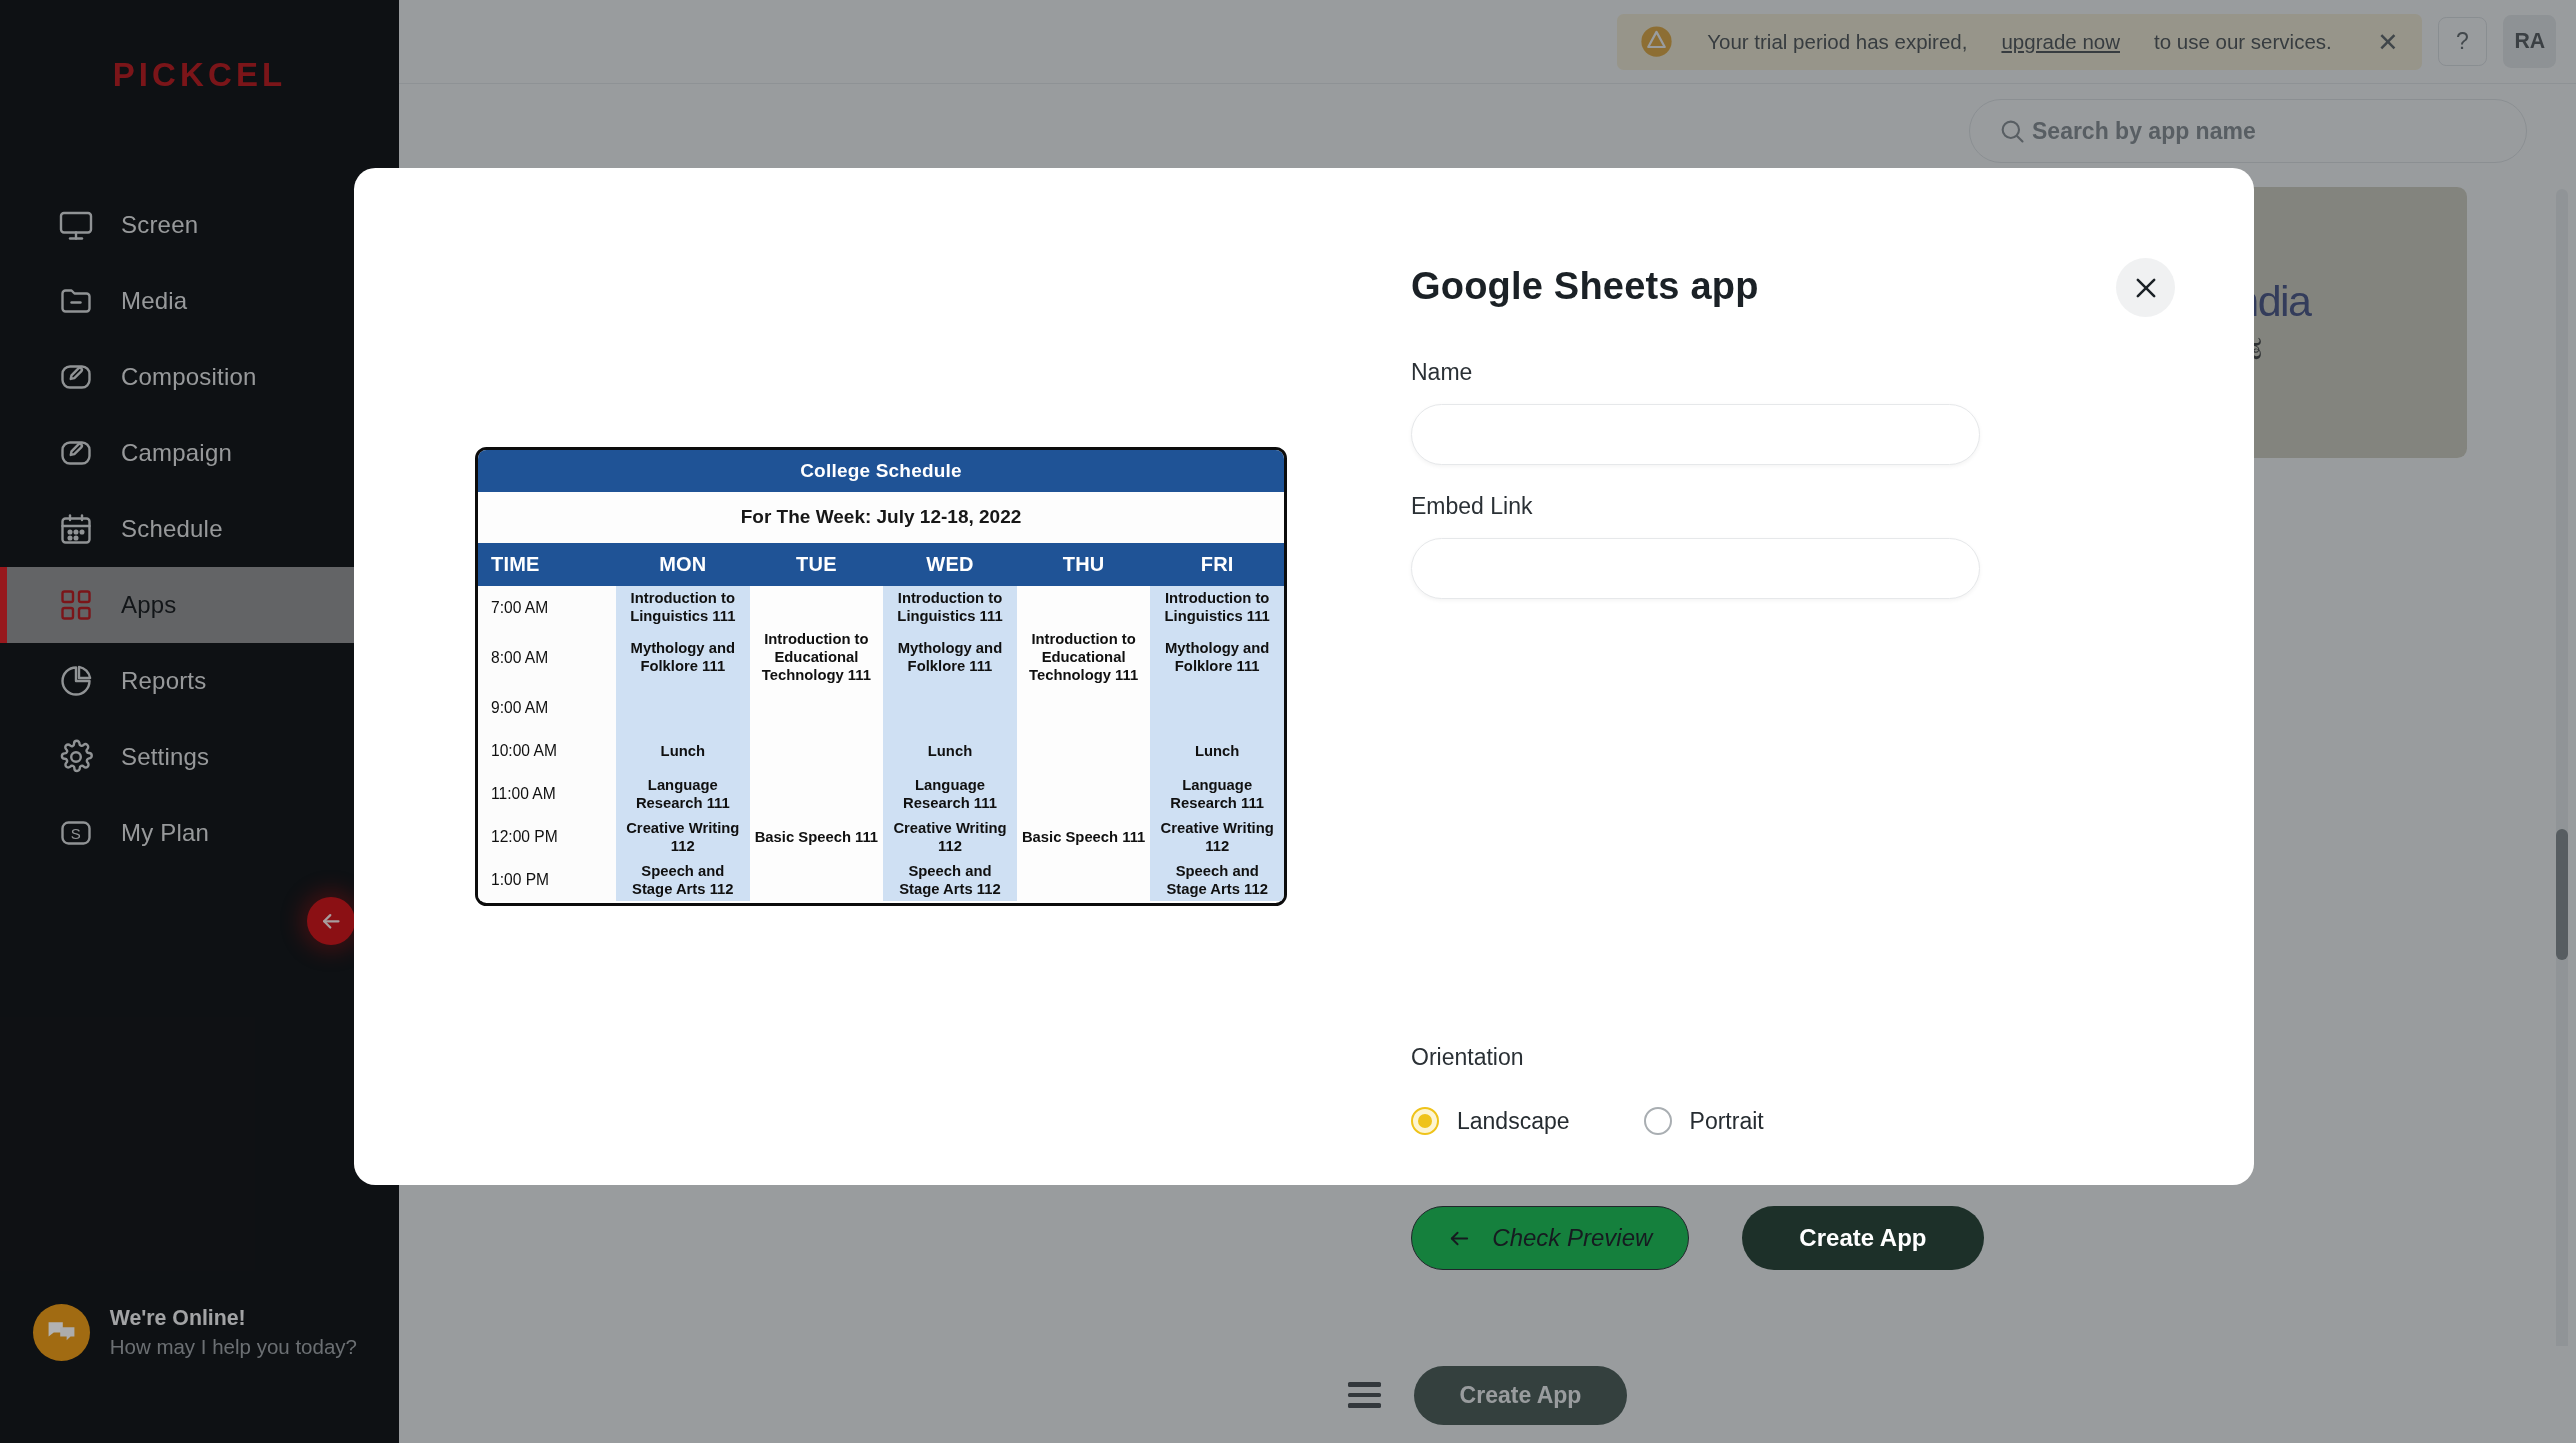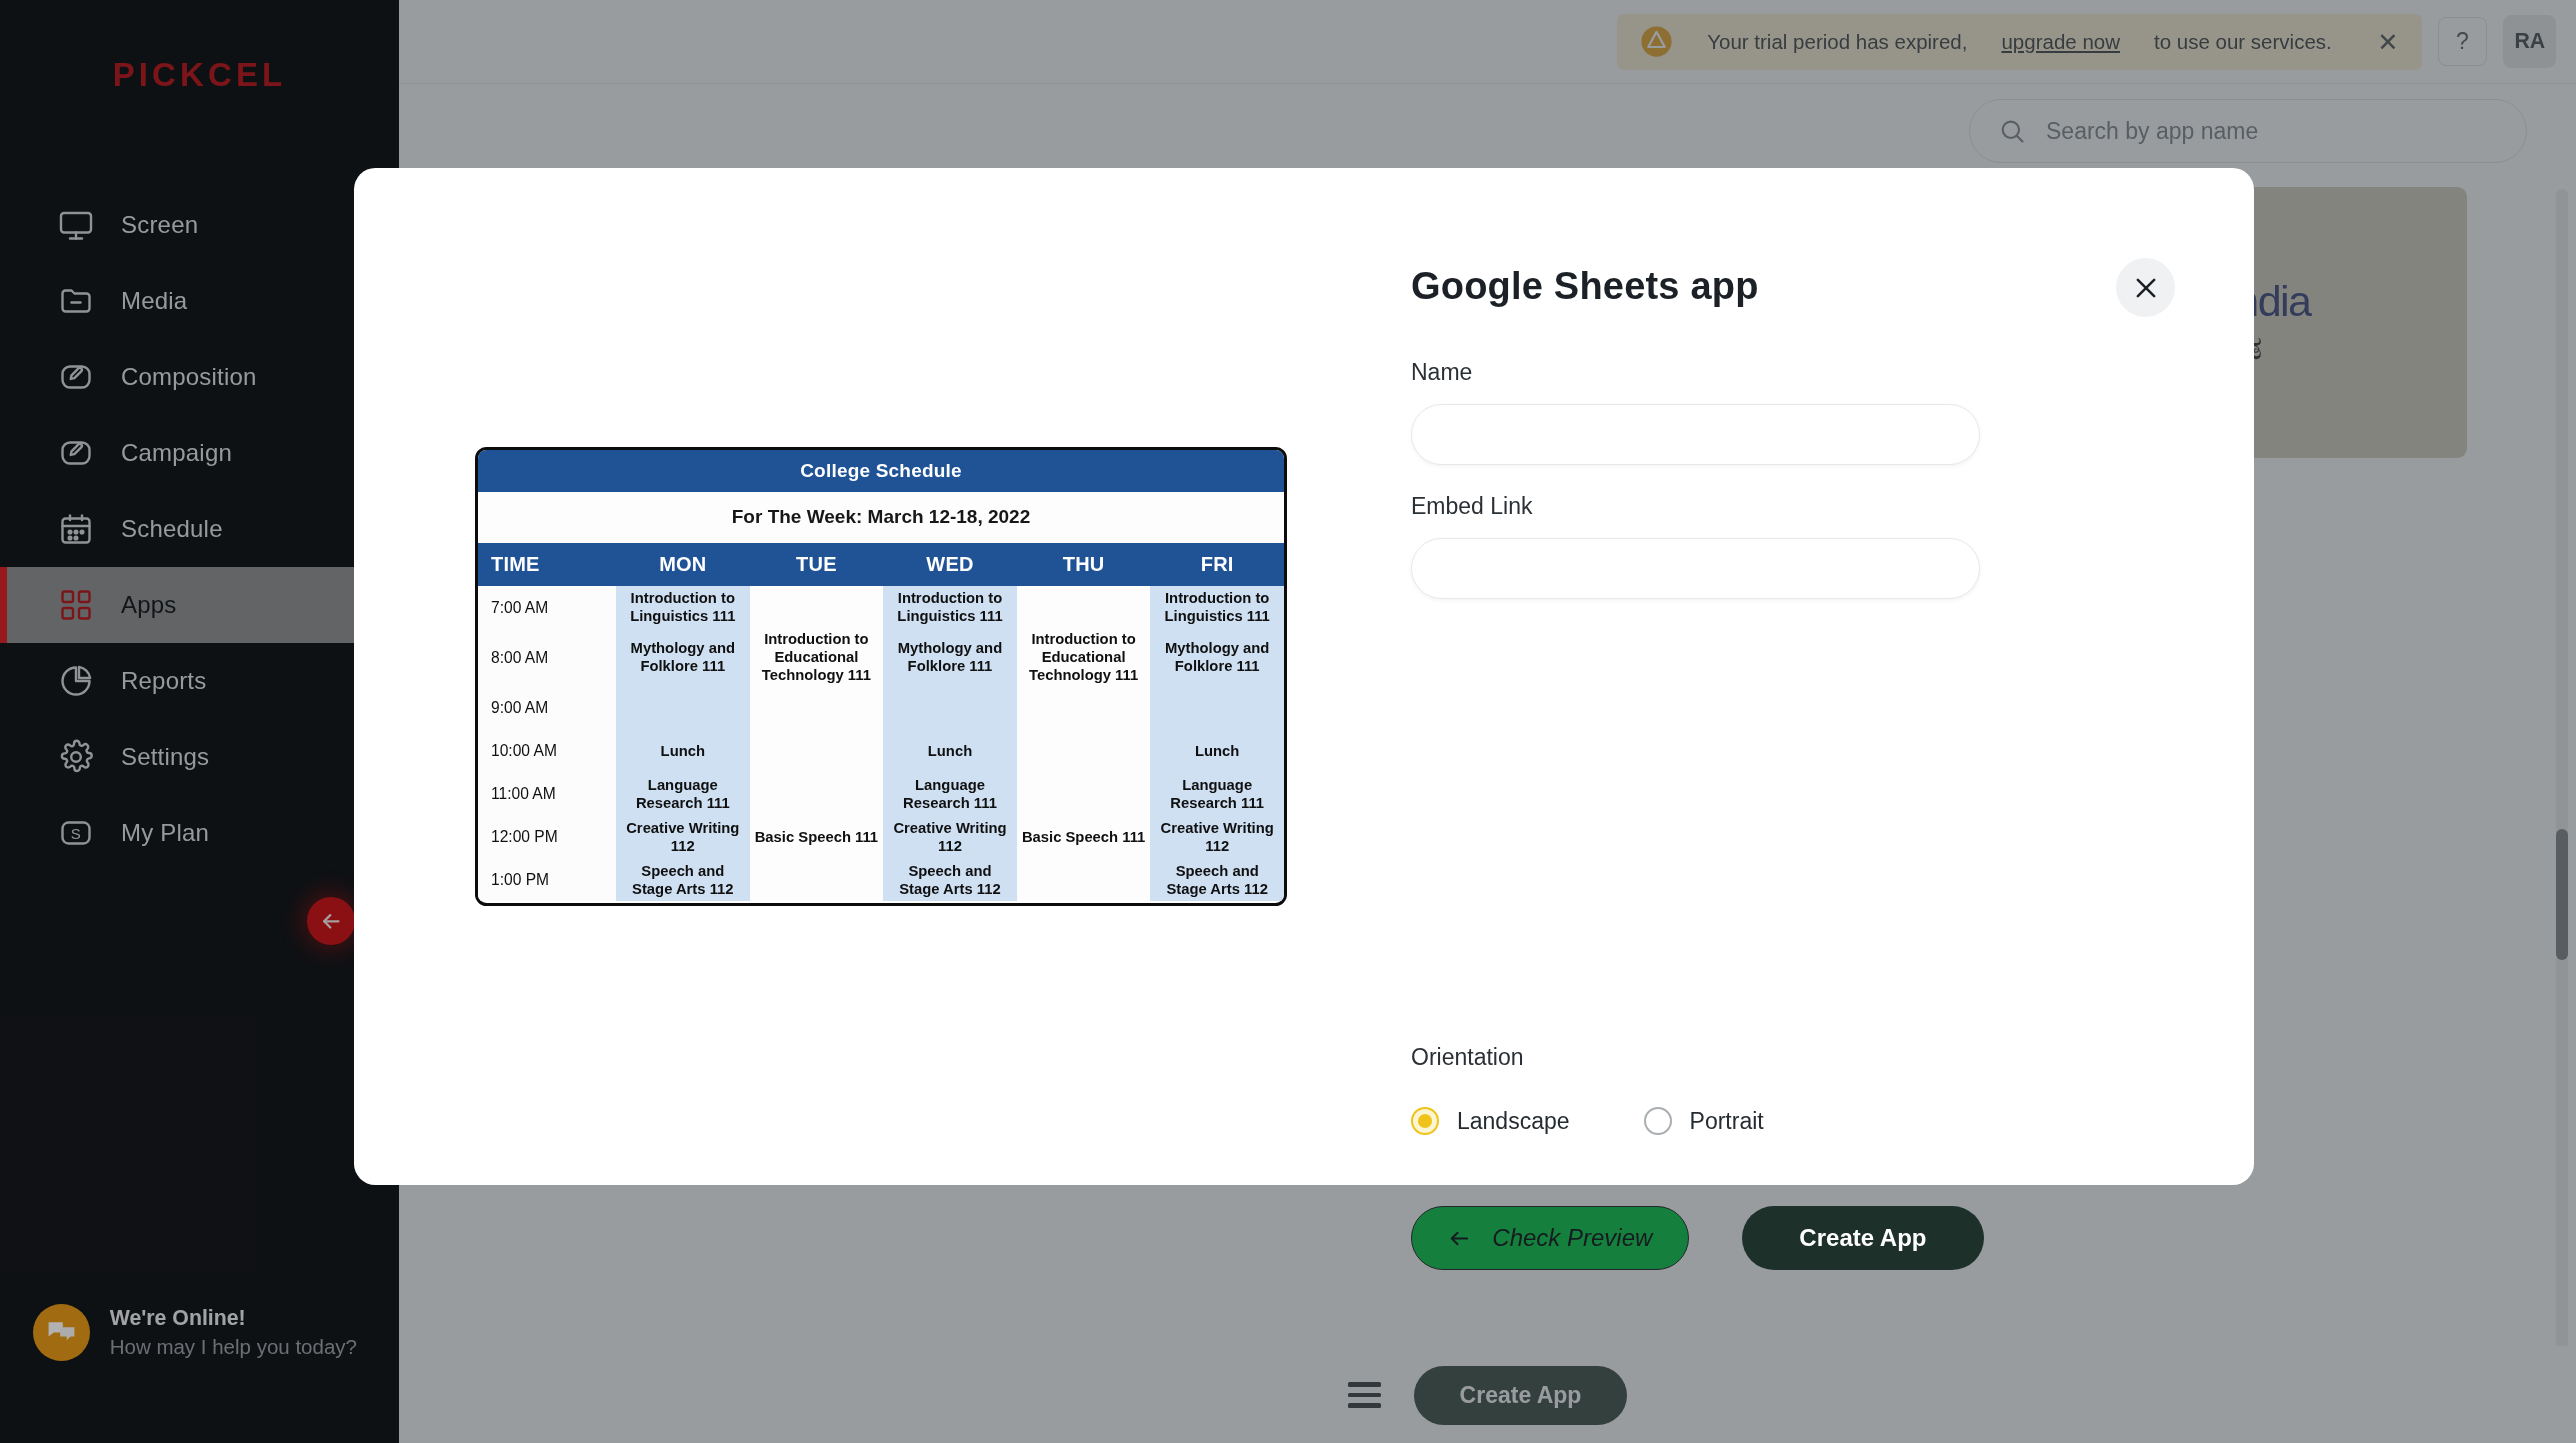--- a/index.html
+++ b/index.html
@@ -116,22 +116,23 @@
   }
 
   .searchrow {
     position: absolute; top: 84px; left: 0; right: 0; height: 94px;
     display: flex; align-items: center; justify-content: flex-end;
     padding-right: 49px;
   }
   .searchbox {
     width: 558px; height: 64px; border-radius: 33px;
     border: 0.8px solid #dfe2e5; background: #fff;
-    display: flex; align-items: center; gap: 20px;
+    display: flex; align-items: center; gap: 6px;
     padding: 0 28px;
+    font-weight: bold;
   }
   .searchbox .ph { font-size: 23px; color: #6f767c; }
 
   .cards-grid {
     position: absolute; top: 187px; left: 43px;
     width: 2084px;
     display: grid;
     grid-template-columns: repeat(4, 468px);
     column-gap: 51px; row-gap: 51px;
   }
@@ -545,21 +546,21 @@
   </div>
 
   <div class="dim-left"></div>
   <div class="dim"></div>
 
   <div class="modal">
 
     <div class="modal-left">
       <div class="preview-wrap">
         <div class="pv-title">College Schedule</div>
-        <div class="pv-sub">For The Week: March 12-18, 2022</div>
+        <div class="pv-sub">For The Week: July 12-18, 2022</div>
         <table class="pv-table">
           <thead>
               <tr id="pv-head">
                 <th class="time-col">TIME</th>
                 <th>MON</th>
                 <th>TUE</th>
                 <th>WED</th>
                 <th>THU</th>
                 <th>FRI</th>
               </tr>

